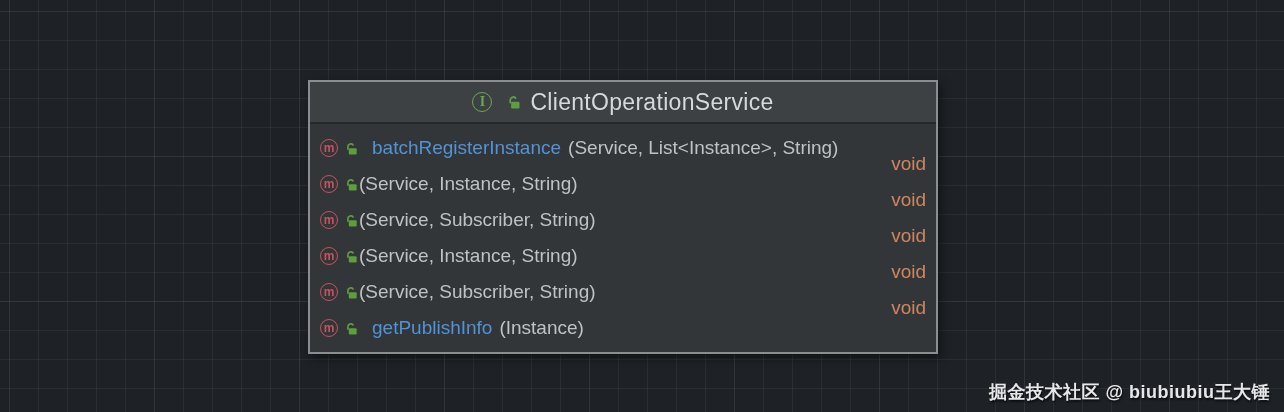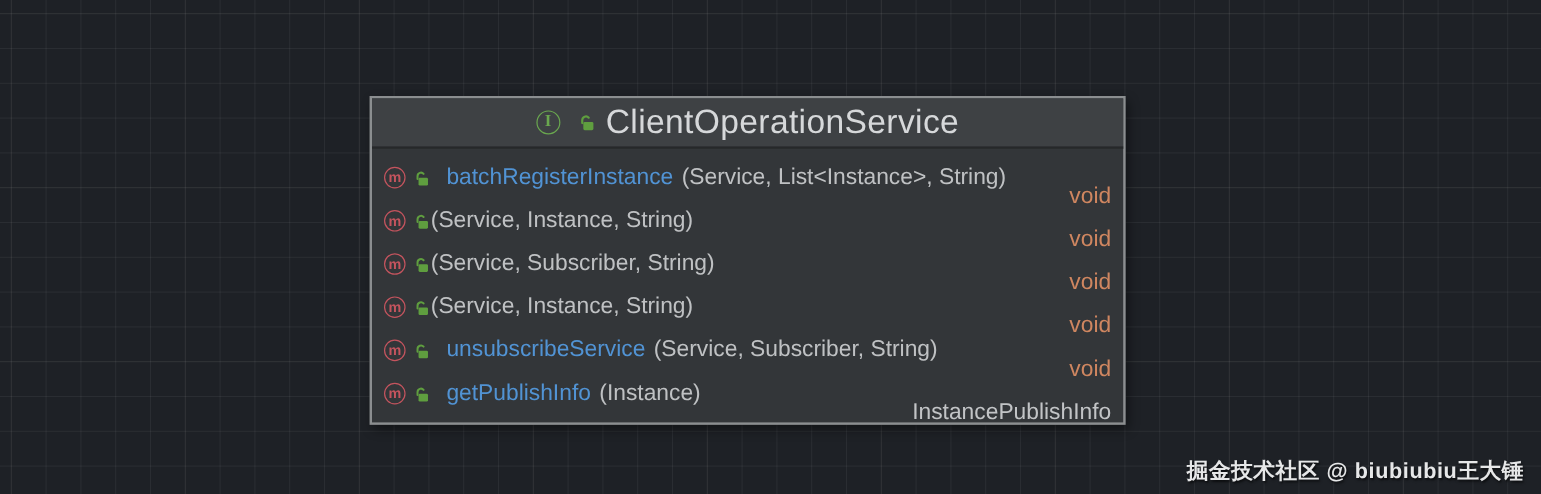--- a/index.html
+++ b/index.html
@@ -40,21 +40,21 @@
     box-shadow:3px 4px 9px rgba(0,0,0,0.45);
   }
   .uml-header{
     height:42px;
     background:var(--header-bg);
     border-bottom:2px solid var(--divider);
     display:flex;align-items:center;justify-content:center;gap:8px;
     cursor:default;
   }
   .uml-title{
-    font-size:28px;color:var(--title);letter-spacing:0.3px;
+    font-size:23px;color:var(--title);letter-spacing:0.3px;
   }
   .uml-body{padding:6px 0 0 0;}
   .uml-row{
     height:36px;display:flex;align-items:center;
     padding:0 10px 0 10px;
     font-size:19px;
   }
   .icon-circle{
     width:18px;height:18px;border-radius:50%;
     display:inline-flex;align-items:center;justify-content:center;
@@ -149,33 +149,31 @@
   </div>
 
   <div class="uml-row">
     <span class="icon-circle icon-method">
       <span class="glyph">m</span>
     </span>
     <svg class="lock" width="15" height="15" viewBox="0 0 16 16">
       <path d="M4.2 8.6 V6.2 a3.1 3.1 0 0 1 5.4 -2.1" fill="none" stroke="#5f9e3f" stroke-width="1.8" stroke-linecap="round"></path>
       <rect x="5.1" y="7.7" width="8.4" height="6.8" rx="1.2" fill="#5f9e3f"></rect>
     </svg>
-    <span class="m-name">unsubscribeService</span>
     <span class="m-params">(Service, Subscriber, String)</span>
     <span class="m-return ret-void">void</span>
   </div>
 
   <div class="uml-row">
     <span class="icon-circle icon-method">
       <span class="glyph">m</span>
     </span>
     <svg class="lock" width="15" height="15" viewBox="0 0 16 16">
       <path d="M4.2 8.6 V6.2 a3.1 3.1 0 0 1 5.4 -2.1" fill="none" stroke="#5f9e3f" stroke-width="1.8" stroke-linecap="round"></path>
       <rect x="5.1" y="7.7" width="8.4" height="6.8" rx="1.2" fill="#5f9e3f"></rect>
     </svg>
     <span class="m-name">getPublishInfo</span>
     <span class="m-params">(Instance)</span>
-    <span class="m-return ret-type">InstancePublishInfo</span>
   </div>
 </div>
 </div>
 
 <div class="watermark">掘金技术社区 @ biubiubiu王大锤</div>
 
 </body></html>

